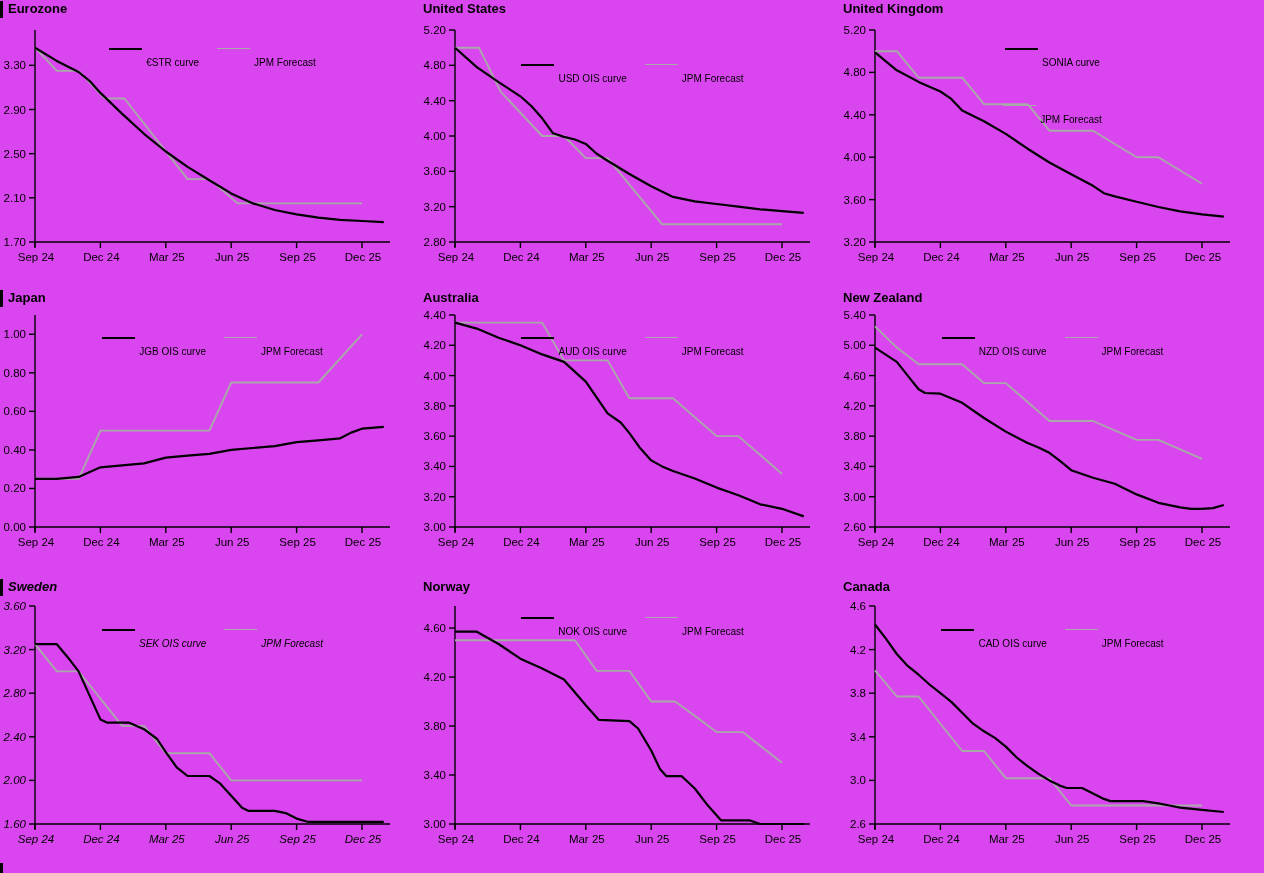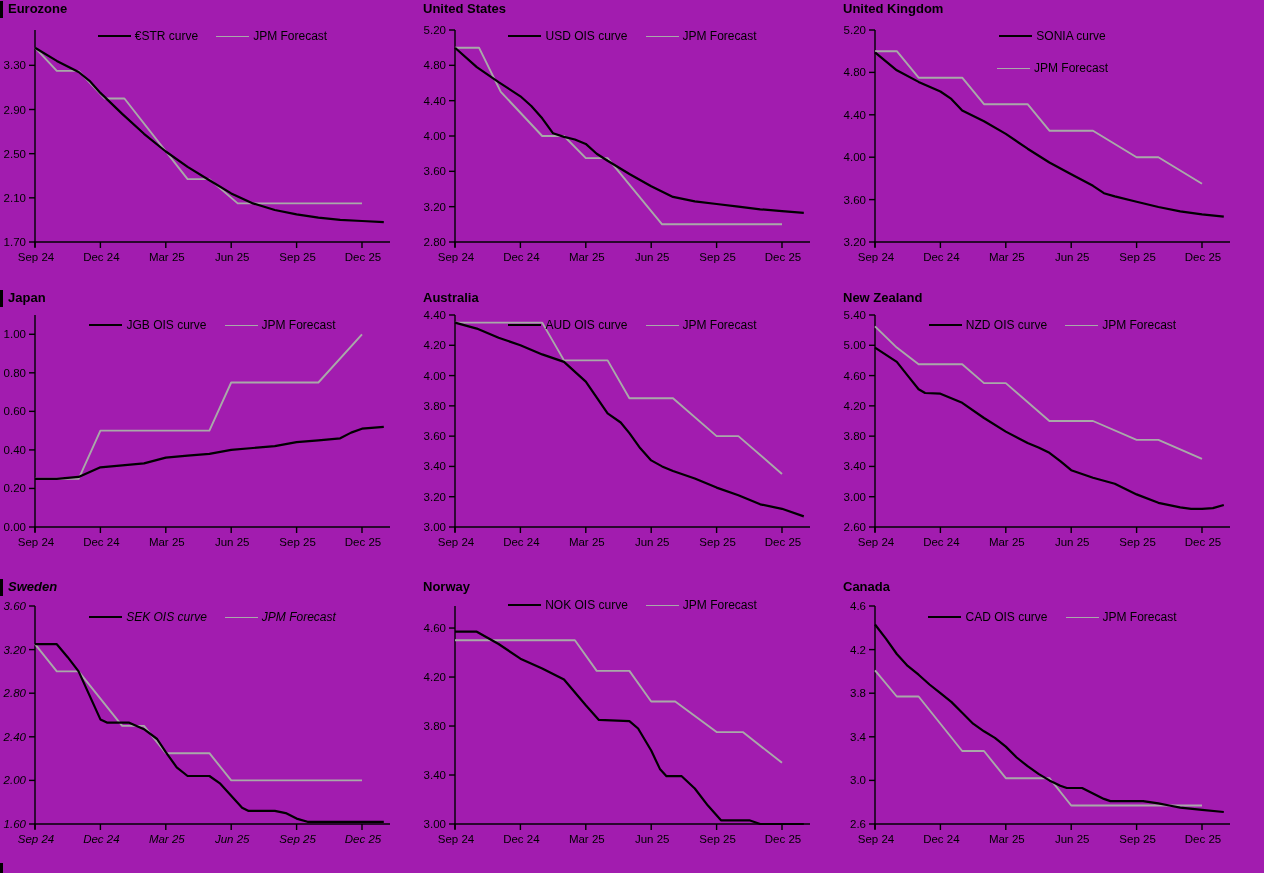--- a/index.html
+++ b/index.html
@@ -1,24 +1,24 @@
 <!DOCTYPE html>
 <html><head>
 <meta charset="utf-8">
 <style>
   html,body{margin:0;padding:0;background:#ffffff;}
   body{font-family:"Liberation Sans","DejaVu Sans",sans-serif;color:#000;}
-  #board{position:relative;width:1264px;height:873px;background:#a21caf;overflow:hidden;}
+  #board{position:relative;width:1264px;height:873px;background:#d946ef;overflow:hidden;}
   .panel{position:absolute;}
   .panel-title{position:absolute;font-size:13px;font-weight:bold;letter-spacing:0px;white-space:nowrap;}
   .title-bar{position:absolute;left:0;width:3px;background:#000;}
   .legend{position:absolute;display:flex;justify-content:center;align-items:center;gap:18px;pointer-events:none;}
   .legend-entry{display:flex;align-items:center;gap:4px;}
   .legend-swatch{display:inline-block;width:33px;height:0;border-top-style:solid;}
-  .legend-label{font-size:12px;white-space:nowrap;}
+  .legend-label{font-size:10px;white-space:nowrap;margin-top:28px;}
   svg{position:absolute;left:0;top:0;}
   svg text{font-family:"Liberation Sans","DejaVu Sans",sans-serif;}
   .bottom-marker{position:absolute;background:#000;}
 </style>
 </head>
 <body>
 
 <div id="board">
     <div class="panel" style="left: 0px; top: 0px; width: 420px; height: 285px;">
       <div class="title-bar" style="top: 1px; height: 17px;"></div>
@@ -89,21 +89,21 @@
         <text x="166.8" y="261" text-anchor="middle" font-size="11.5">Mar 25</text>
         <line x1="231.20000000000002" y1="242" x2="231.20000000000002" y2="248" stroke="#000000" stroke-width="1.4"></line>
         <text x="232.20000000000002" y="261" text-anchor="middle" font-size="11.5">Jun 25</text>
         <line x1="296.6" y1="242" x2="296.6" y2="248" stroke="#000000" stroke-width="1.4"></line>
         <text x="297.6" y="261" text-anchor="middle" font-size="11.5">Sep 25</text>
         <line x1="362" y1="242" x2="362" y2="248" stroke="#000000" stroke-width="1.4"></line>
         <text x="363" y="261" text-anchor="middle" font-size="11.5">Dec 25</text>
         <polyline points="35.0,47.7 59.0,47.7 80.8,91.8 122.2,136.0 144.0,136.0 165.8,158.1 187.6,158.1 242.1,224.3 362.0,224.3" fill="none" stroke="#a9a9a9" stroke-width="1.9" stroke-linejoin="round" stroke-linecap="butt"></polyline>
         <polyline points="35.0,47.7 56.8,67.1 78.6,82.1 100.4,96.3 111.3,106.0 122.2,118.3 133.1,133.3 144.0,136.9 154.9,139.5 165.8,143.9 176.7,153.7 187.6,160.7 209.4,174.0 231.2,186.3 253.0,196.9 274.8,201.4 296.6,204.0 318.4,206.7 340.2,209.3 362.0,211.1 383.8,212.8" fill="none" stroke="#000000" stroke-width="2.2" stroke-linejoin="round" stroke-linecap="butt"></polyline>
       </svg>
-      <div class="legend" style="left: 35px; top: 29px; width: 355px;">
+      <div class="legend" style="left: 35px; top: 45px; width: 355px;">
         <div class="legend-entry">
           <span class="legend-swatch" style="border-top-width: 2.2px; border-top-color: rgb(0, 0, 0);"></span>
           <span class="legend-label">USD OIS curve</span>
         </div>
         <div class="legend-entry">
           <span class="legend-swatch" style="border-top-width: 1.9px; border-top-color: rgb(169, 169, 169);"></span>
           <span class="legend-label">JPM Forecast</span>
         </div>
       </div>
     </div>

